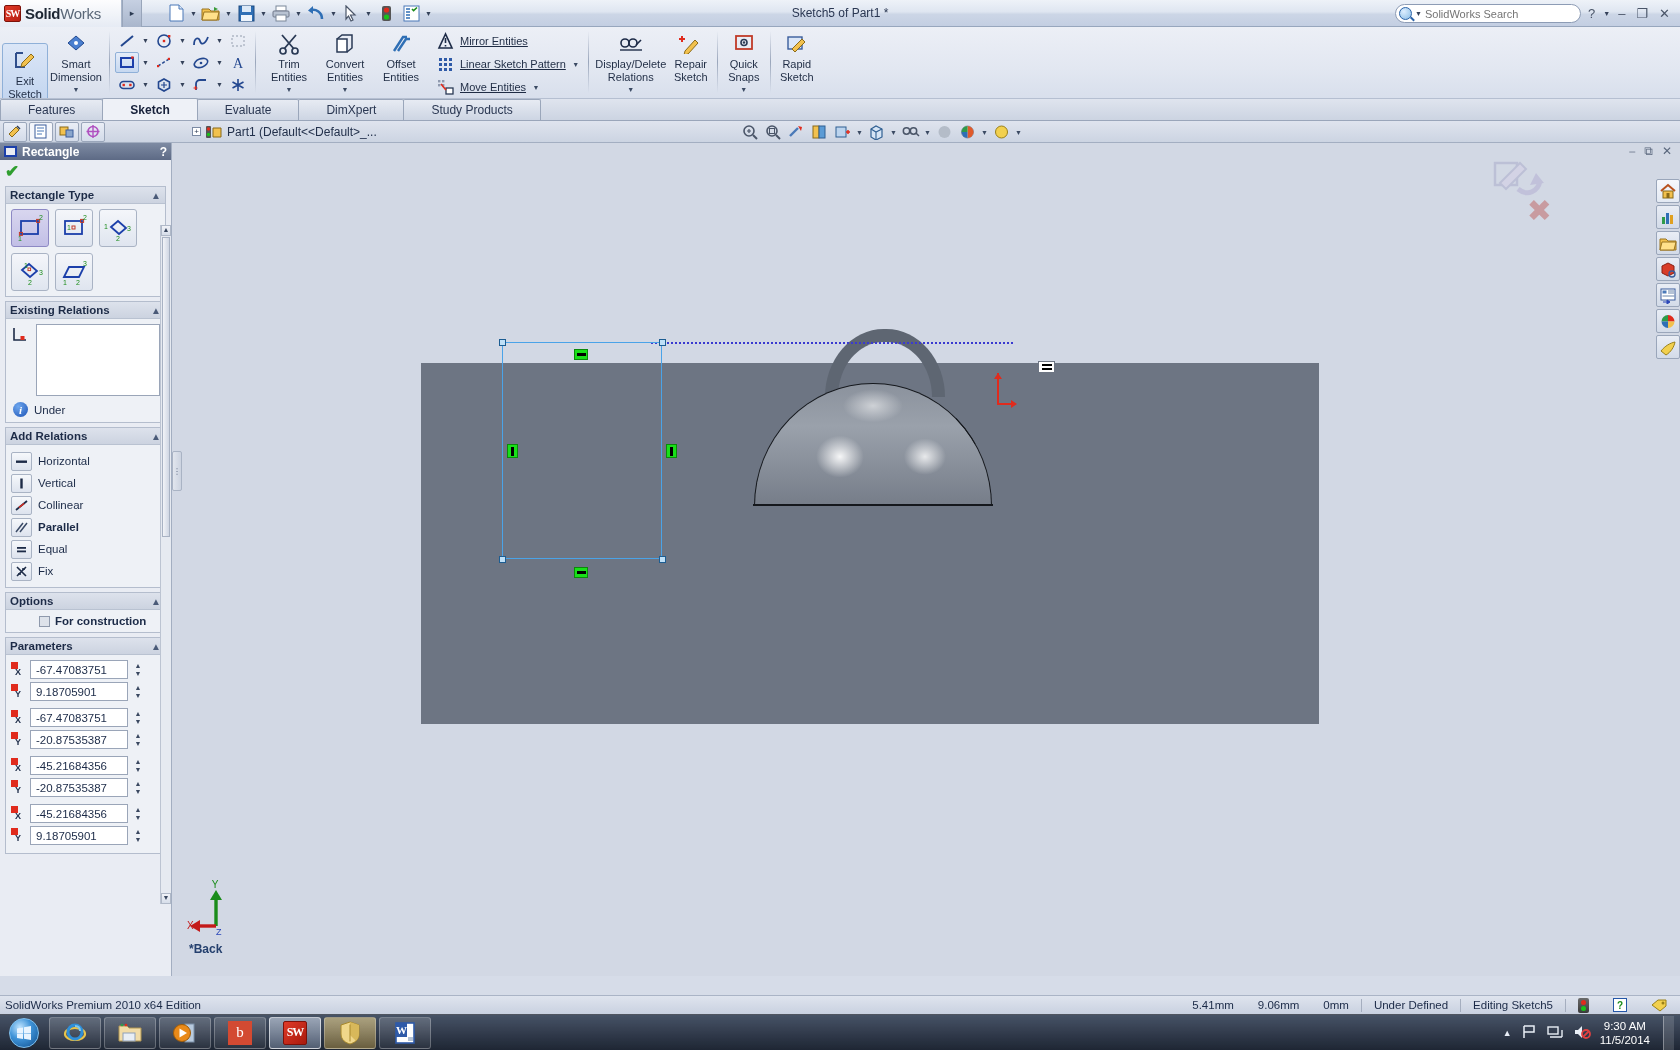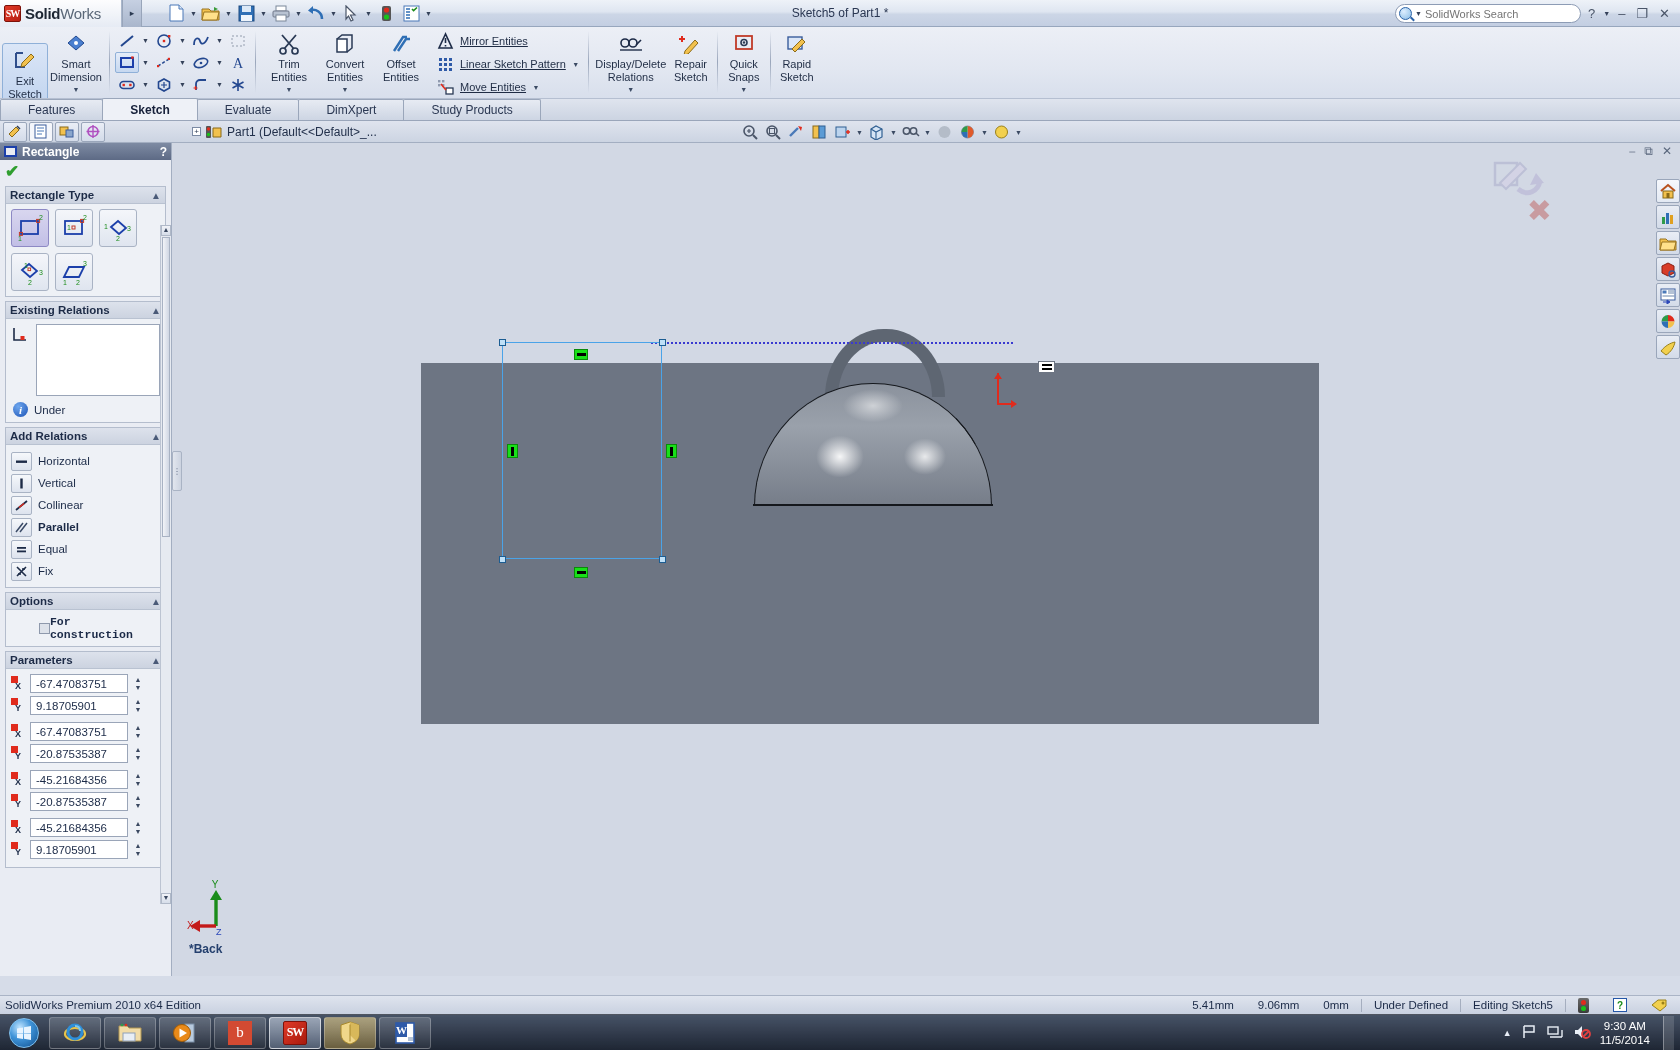--- a/index.html
+++ b/index.html
@@ -199,21 +199,21 @@
   }
   .relrow { display: flex; align-items: center; gap: 6px; height: 22px; }
   .relbtn {
     width: 21px; height: 19px; border: 1px solid #a9b3c4; border-radius: 2px;
     background: linear-gradient(to bottom,#f6f8fb,#dde3ee);
     display: flex; align-items: center; justify-content: center;
   }
   .relrow .nm { font-size: 11.5px; }
   .relrow .nm.bold { font-weight: bold; }
 
-  .optrow { display: flex; align-items: center; padding-left: 28px; font-family: Liberation Mono, monospace; }
+  .optrow { display: flex; align-items: flex-end; gap: 5px; padding-left: 28px; }
   .cbox { width: 11px; height: 11px; border: 1px solid #8e99ac; background: #dde2ea; }
   .optrow .nm { font-weight: bold; font-size: 11.5px; }
 
   .param-row { display: flex; align-items: center; gap: 3px; margin-bottom: 3px; }
   .param-row.gap { margin-top: 7px; }
   .pic { width: 16px; height: 16px; position: relative; flex: none; }
   .pic .sq { position: absolute; left: 0; top: 0; width: 7px; height: 7px; background: #e02b1d; }
   .pic .ax { position: absolute; left: 4px; top: 5px; font-size: 9px; font-weight: bold; color: #1b2a47; }
   .pfield {
     width: 98px; height: 19px; border: 1px solid #9aa5b8; background: #fff;

